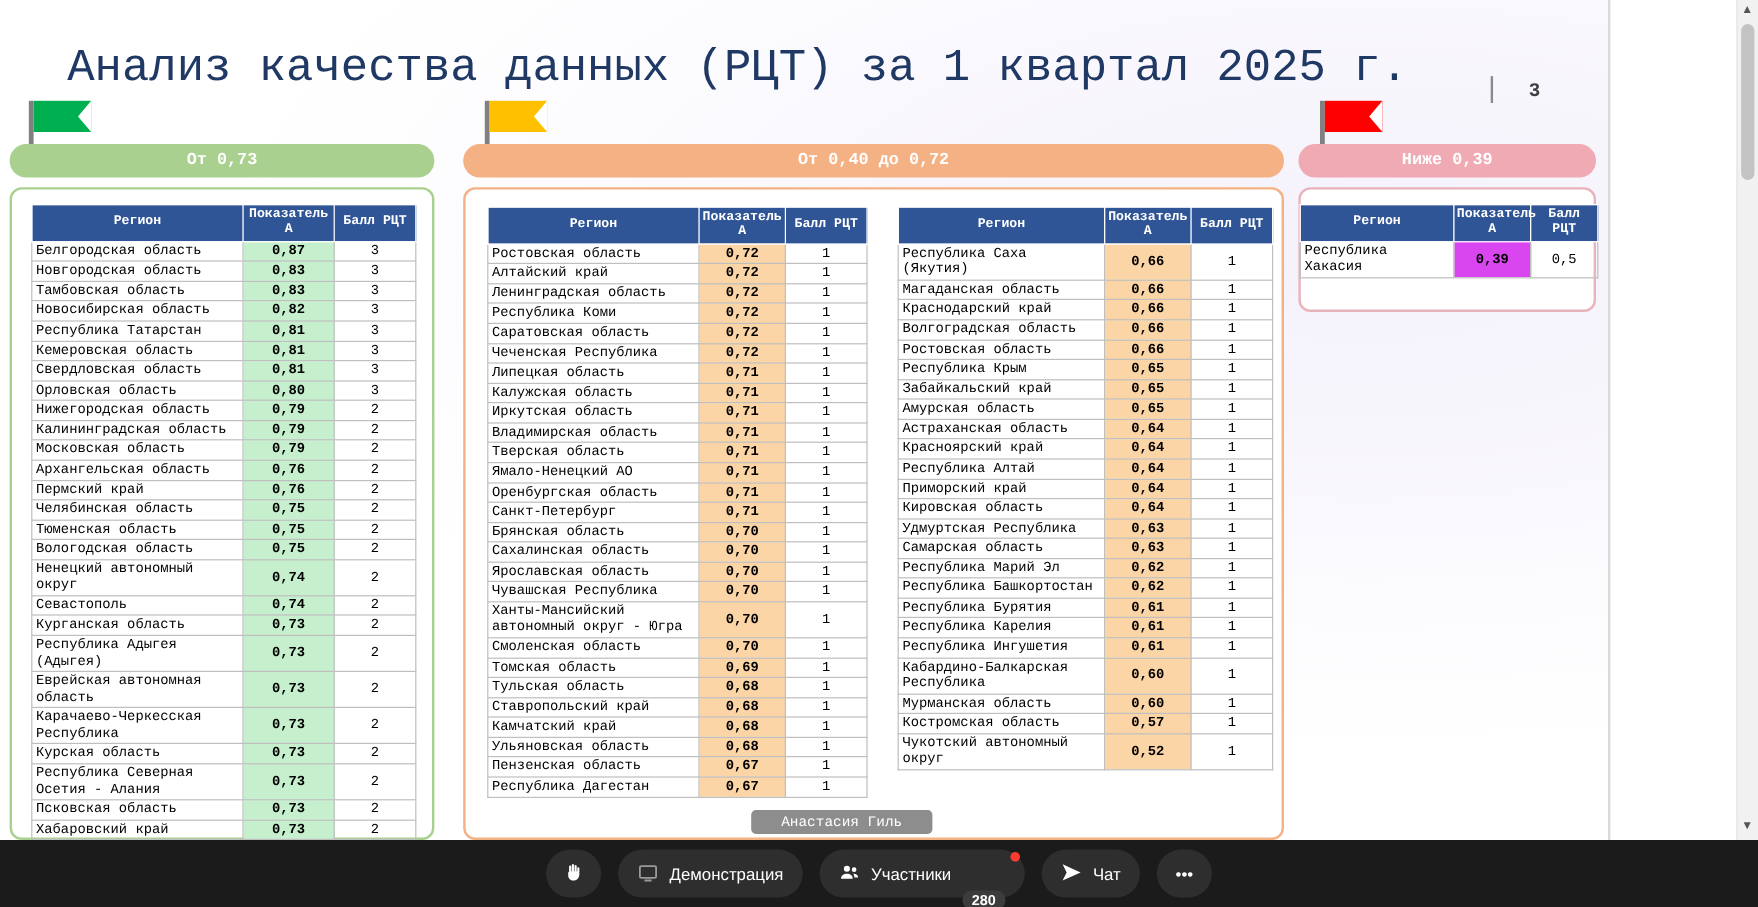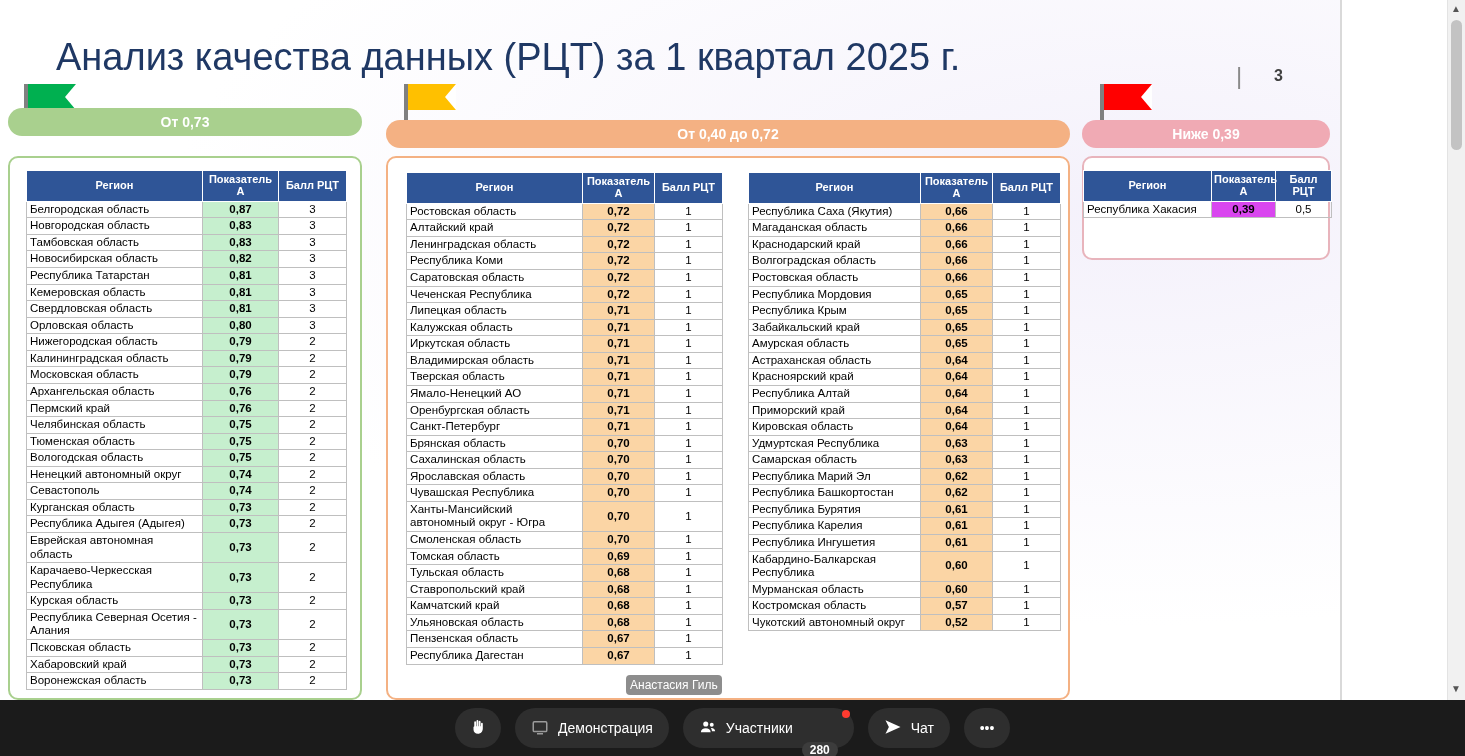--- a/index.html
+++ b/index.html
@@ -35,20 +35,21 @@
   .scroll-thumb {
     position: absolute; right: 3px; top: 20px; width: 11px; height: 130px;
     background: #c3c3c3; border-radius: 6px;
   }
   
   .slide {
     position: absolute; left: 0; top: 0; width: 1340px; height: 700px;
     background: #ffffff;
     background-image: radial-gradient(ellipse at 85% 30%, #f4f1fb 0%, #ffffff 60%);
     box-shadow: 0 0 0 1px #ededed;
+    font-family: Liberation Mono, monospace;
   }
   .slide-edge {
     position: absolute; left: 1340px; top: 0; width: 2px; height: 700px;
     background: #d9d9d9;
   }
   .slide-title {
     position: absolute; left: 56px; top: 36px;
     font-size: 38px; color: #1f3864; font-weight: 400;
     white-space: nowrap;
   }
@@ -112,21 +113,21 @@
   table.reg td.score{ text-align: center; }
 
   .v-green { background: #c6efce; }
   .v-amber { background: #fbd5a5; }
   .v-red   { background: #d946ef; }
 
   
   .name-chip {
     position: absolute; left: 626px; top: 675px;
     background: #8d8d8d; color: #ffffff;
-    font-size: 12px; padding: 3px 4px; border-radius: 4px;
+    font-size: 12px; padding: 3px 25px; border-radius: 4px;
   }
 
   
   .toolbar {
     position: absolute; left: 0; bottom: 0; width: 1465px; height: 56px;
     background: #1b1b1b;
     display: flex; align-items: center; justify-content: center; gap: 14px;
   }
   .tb-btn {
     height: 40px; border-radius: 20px; background: #2e2e2e;
@@ -165,21 +166,21 @@
     </div>
     <div class="flag" style="left:404px; top:84px;">
       <div class="pole"></div>
         <div class="cloth" style="background:#ffc000;"></div>
     </div>
     <div class="flag" style="left:1100px; top:84px;">
       <div class="pole"></div>
         <div class="cloth" style="background:#ff0000;"></div>
     </div>
 
-    <div class="pill" style="left:8px; top:108px; width:354px; background:#a9d08e;">От 0,73</div>
+    <div class="pill" style="left:8px; top:120px; width:354px; background:#a9d08e;">От 0,73</div>
     <div class="pill" style="left:386px; top:120px; width:684px; background:#f4b183;">От 0,40 до 0,72</div>
     <div class="pill" style="left:1082px; top:120px; width:248px; background:#f0aab4;">Ниже 0,39</div>
 
     <div class="card green" style="left:8px; top:156px; width:354px; height:544px;">
       <table class="reg" style="position:absolute; left:16px; top:12px; width:320px;">
         <colgroup>
             <col style="width:176px">
             <col style="width:76px">
             <col style="width:68px">
           </colgroup>
@@ -516,25 +517,20 @@
               <td class="name">Волгоградская область</td>
               <td class="val v-amber">0,66</td>
               <td class="score">1</td>
             </tr>
             <tr>
               <td class="name">Ростовская область</td>
               <td class="val v-amber">0,66</td>
               <td class="score">1</td>
             </tr>
             <tr>
-              <td class="name">Республика Мордовия</td>
-              <td class="val v-amber">0,65</td>
-              <td class="score">1</td>
-            </tr>
-            <tr>
               <td class="name">Республика Крым</td>
               <td class="val v-amber">0,65</td>
               <td class="score">1</td>
             </tr>
             <tr>
               <td class="name">Забайкальский край</td>
               <td class="val v-amber">0,65</td>
               <td class="score">1</td>
             </tr>
             <tr>

